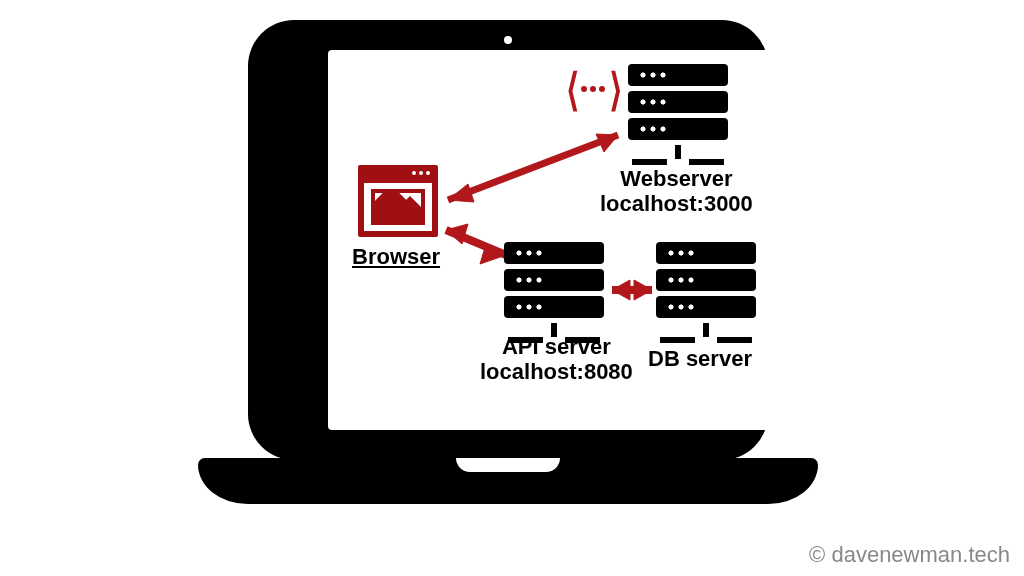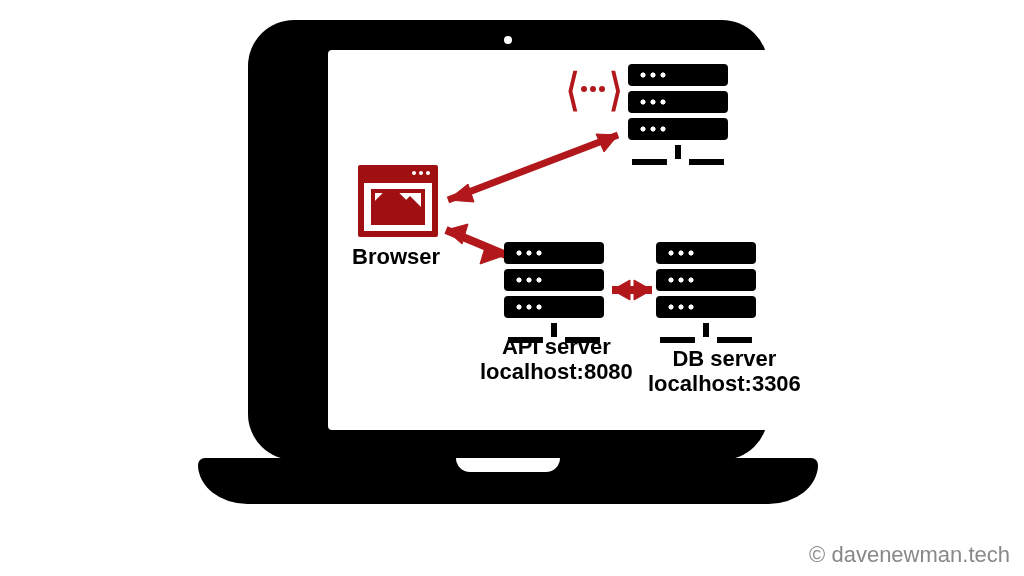--- a/index.html
+++ b/index.html
@@ -243,57 +243,60 @@
             </span>
           <span class="ang">⟩</span>
         </div>
 
         <div class="server" style="left:300px; top:14px;">
           <div class="unit"></div>
             <div class="unit"></div>
             <div class="unit"></div>
           <div class="stand"></div>
         </div>
+        <div class="label" style="left:272px; top:116px;">
+          <div>Webserver</div>
+          <div>localhost:3000</div>
+        </div>
 
         <div class="browser-icon" style="left:30px; top:115px;">
           <div class="browser-dots">
               <i></i>
               <i></i>
               <i></i>
             </div>
           <div class="browser-body">
             <div class="browser-pic">
               <span class="sun"></span>
               <span class="m1"></span>
               <span class="m2"></span>
             </div>
           </div>
         </div>
-        <div class="label" style="left:24px; top:194px;">Browser</div>
+        <div class="label" style="left:24px; top:194px;text-decoration:underline;">Browser</div>
 
         <div class="server" style="left:176px; top:192px;">
           <div class="unit"></div>
             <div class="unit"></div>
             <div class="unit"></div>
           <div class="stand"></div>
         </div>
         <div class="label" style="left:152px; top:284px;">
           <div>API server</div>
           <div>localhost:8080</div>
         </div>
 
         <div class="server" style="left:328px; top:192px;">
           <div class="unit"></div>
             <div class="unit"></div>
             <div class="unit"></div>
           <div class="stand"></div>
         </div>
         <div class="label" style="left:312px; top:296px;margin-left:8px;">
           <div>DB server</div>
-          <div>localhost:3306</div>
         </div>
 
       </div>
     </div>
     <div class="base">
       <div class="notch"></div>
     </div>
   </div>
 
   <div class="credit">© davenewman.tech</div>

